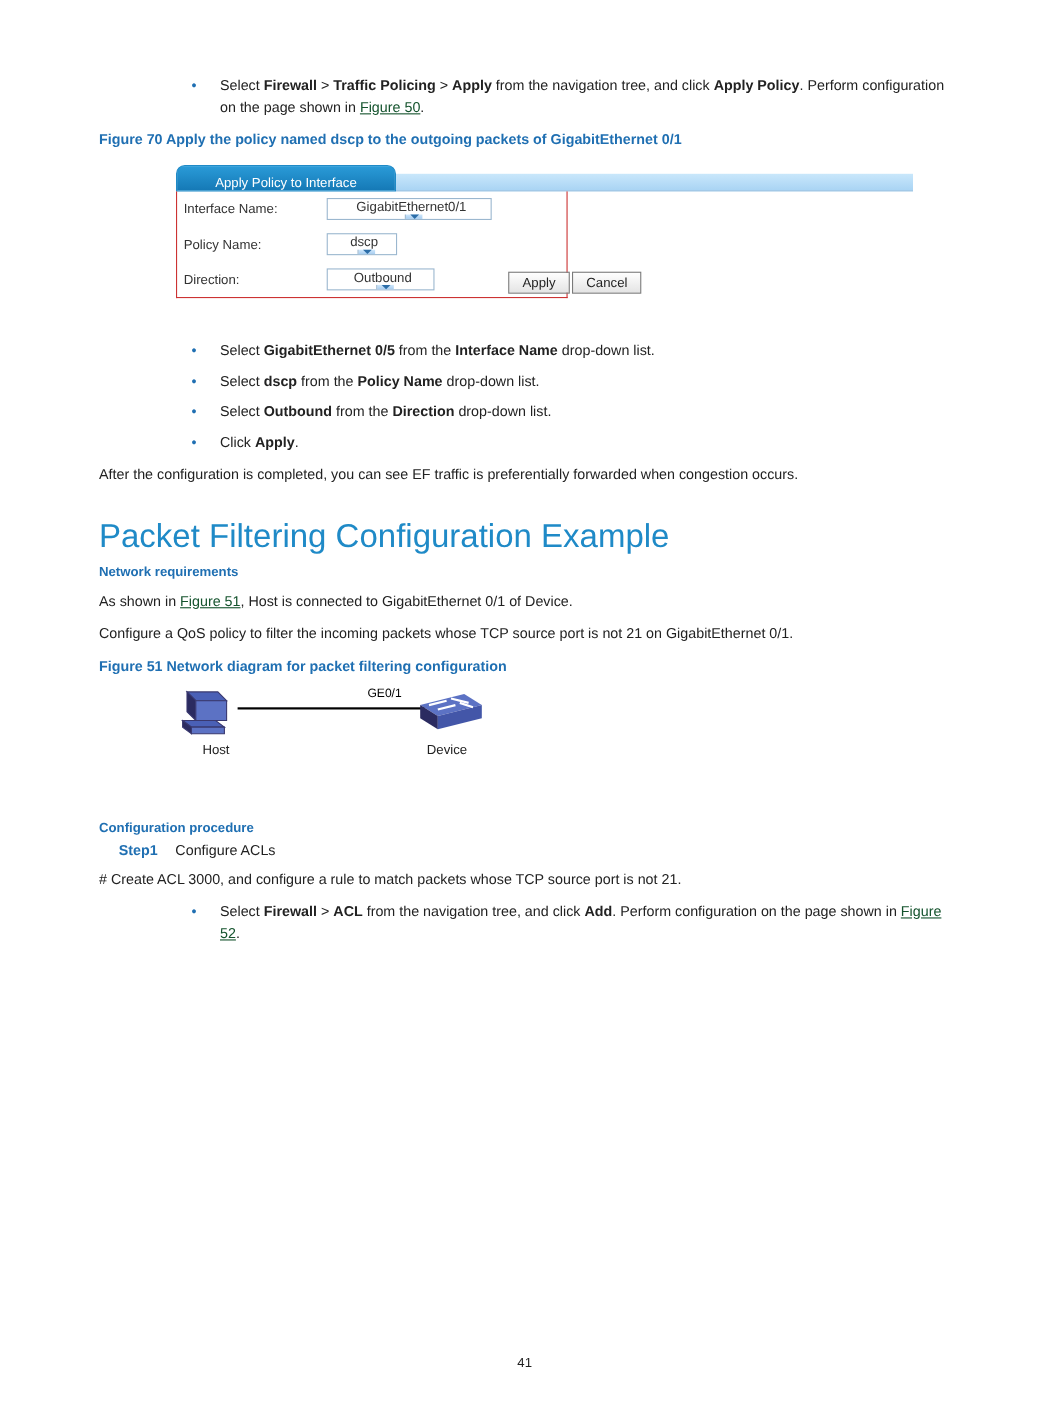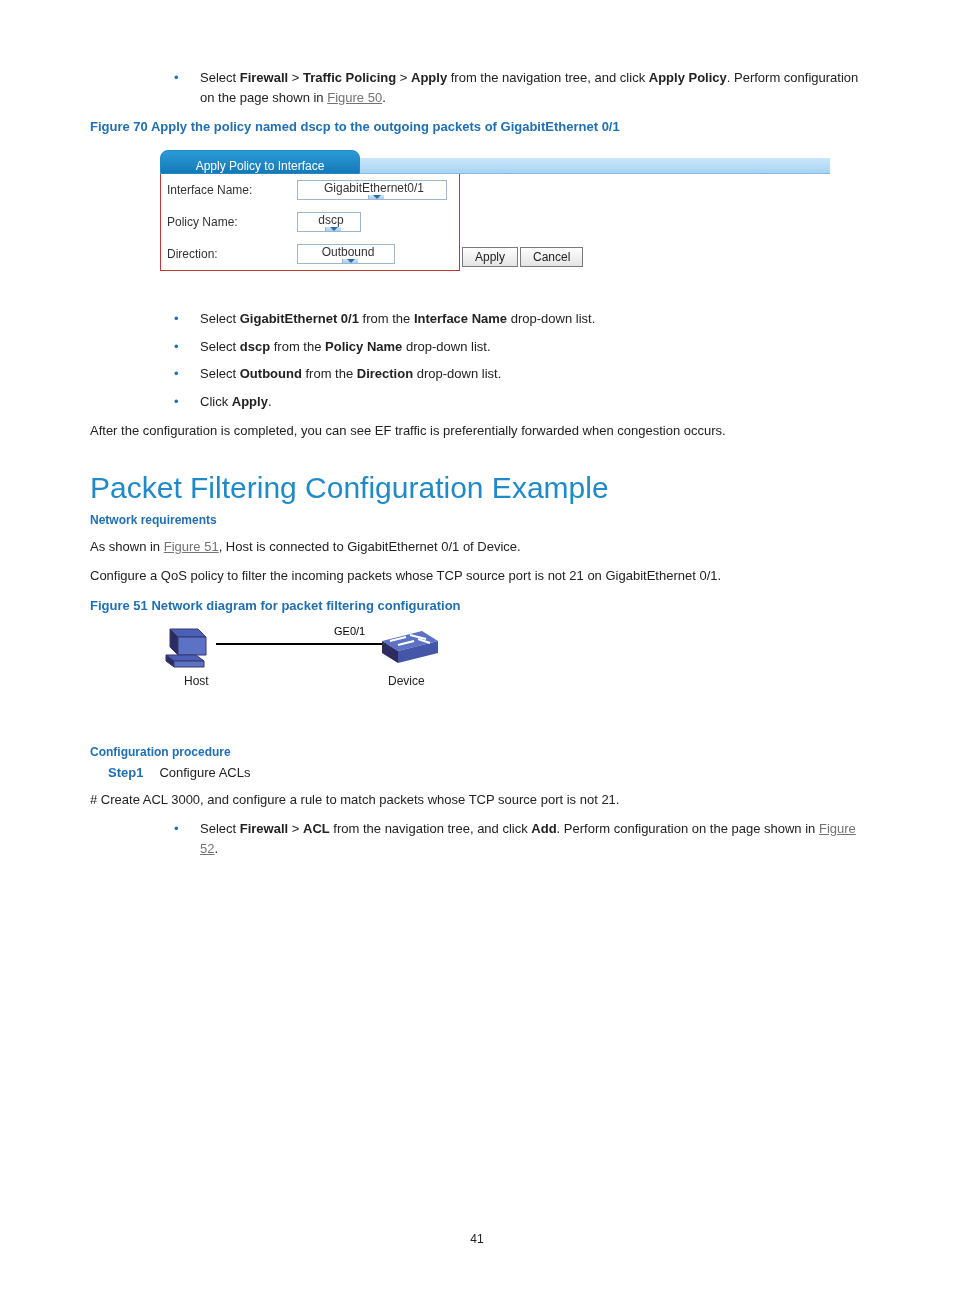--- a/index.html
+++ b/index.html
@@ -33,21 +33,21 @@
   ul.bullet > li::before {
     content: "•";
     color: #1f6fb2;
     position: absolute;
     left: 14px;
     top: 0;
     font-size: 13px;
   }
   .bold { font-weight: bold; }
   .para { line-height: 1.5; margin: 10px 0; }
-  .link { color: #737373; text-decoration: underline; cursor: pointer; text-align: right; }
+  .link { color: #14532d; text-decoration: underline; cursor: pointer; text-align: right; }
   .fig-caption {
     color: #1f6fb2;
     font-weight: bold;
     font-size: 13px;
     margin: 12px 0 8px 0;
   }
   .fig50-outer {
     width: 670px;
     margin-left: 70px;
     position: relative;
@@ -71,21 +71,21 @@
   .tab-rest {
     flex: 1;
     background: linear-gradient(#c9e7fb,#a9d4f4);
     border-bottom: 1px solid #88b8de;
     margin-top: 16px;
     height: 16px;
   }
   .form-area {
     border: 1px solid #cc3333;
     border-top: none;
-    width: 300px;
+    width: 356px;
     padding: 0;
   }
   .form-row {
     display: flex;
     align-items: center;
     height: 32px;
     padding: 0 6px;
     font-size: 12px;
     color: #333;
     border-bottom: 0;
@@ -239,21 +239,21 @@
         <button class="winbtn">Cancel</button>
       </div>
     </div>
   </div>
 
   <div style="height:30px;"></div>
 
   <div class="indent1">
     <ul class="bullet">
       <li>
-        <span>Select </span><span class="bold">GigabitEthernet 0/1</span><span> from the </span><span class="bold">Interface Name</span><span> drop-down list.</span>
+        <span>Select </span><span class="bold">GigabitEthernet 0/5</span><span> from the </span><span class="bold">Interface Name</span><span> drop-down list.</span>
       </li>
       <li>
         <span>Select </span><span class="bold">dscp</span><span> from the </span><span class="bold">Policy Name</span><span> drop-down list.</span>
       </li>
       <li>
         <span>Select </span><span class="bold">Outbound</span><span> from the </span><span class="bold">Direction</span><span> drop-down list.</span>
       </li>
       <li>
         <span>Click </span><span class="bold">Apply</span><span>.</span>
       </li>

